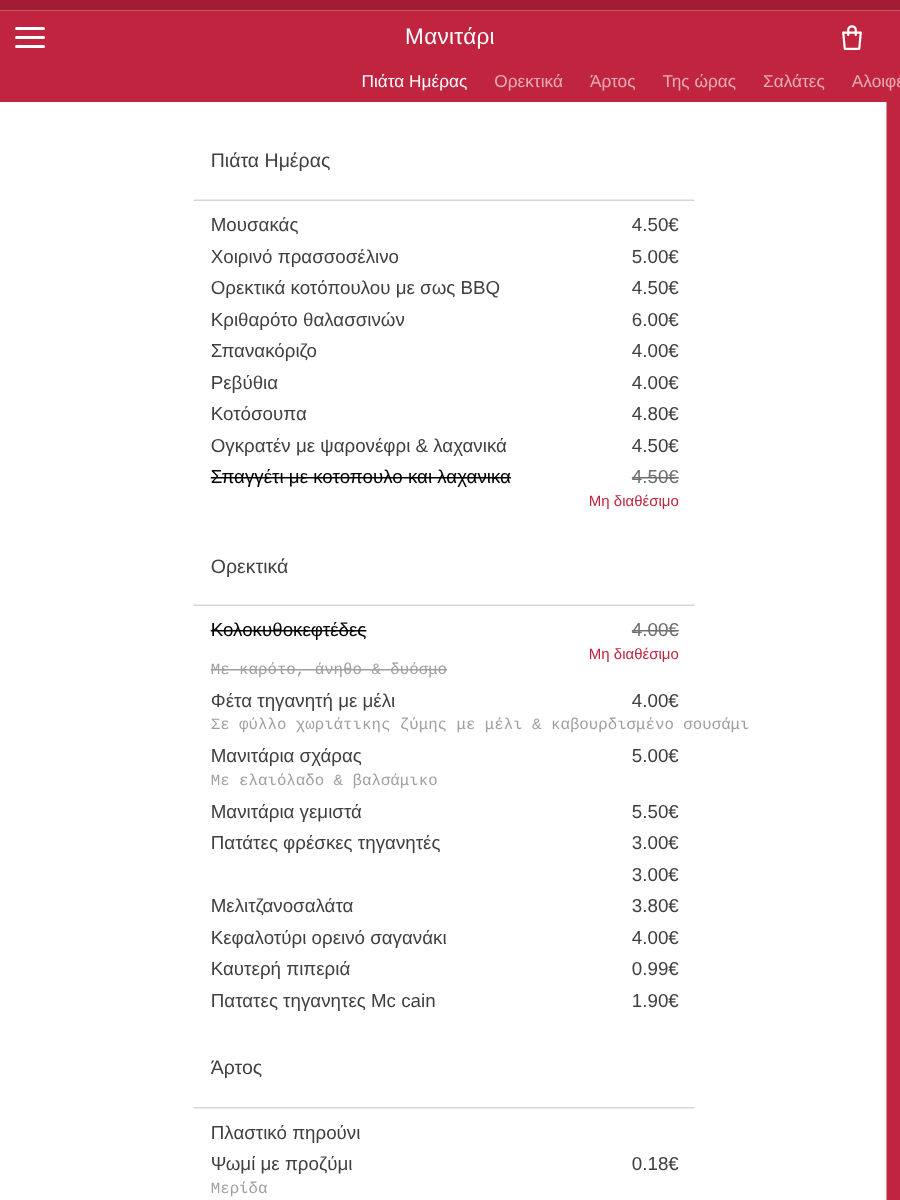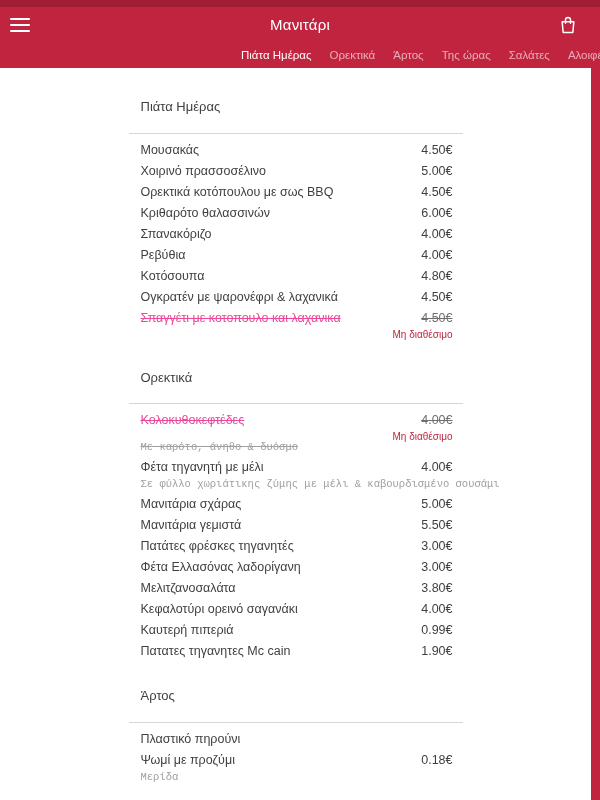--- a/index.html
+++ b/index.html
@@ -36,21 +36,21 @@
 
   .menu-item { display:flex; justify-content:flex-end; align-items:flex-start;
                padding:4px 10px 4px 12px; cursor:pointer; }
   .item-left { flex:1 1 auto; min-width:0; padding-right:10px; }
   .item-right { flex:0 0 auto; display:flex; flex-direction:column; align-items:flex-end; }
   .item-name { font-size:12.5px; color:#3f3f3f; line-height:13px; }
   .item-desc { font-size:10.5px; color:#9f9f9f; margin-top:4px; white-space:nowrap;font-family:Liberation Mono, monospace; }
   .item-price { font-size:12.5px; color:#3f3f3f; line-height:13px; text-align:right; }
   .item-unavailable { font-size:10px; color:var(--accent); margin-top:4px; text-align:right; white-space:nowrap; }
 
-  .menu-item.unavailable .item-name { color:#ec4899; text-decoration:line-through; }
+  .menu-item.unavailable .item-name { color:#000000; text-decoration:line-through; }
   .menu-item.unavailable .item-desc { text-decoration:line-through; margin-top:14px; }
   .menu-item.unavailable .item-price { color:#6e6e6e; text-decoration:line-through; }
 </style>
 </head>
 <body>
 
 <div class="status-bar"></div>
 <div class="app-bar">
   <div class="hamburger">
     <span></span>
@@ -202,20 +202,21 @@
     </div>
     <div class="item-right">
       <div class="item-price">4.00€</div>
 
     </div>
   </div>
 
   <div class="menu-item">
     <div class="item-left">
       <div class="item-name">Μανιτάρια σχάρας</div>
+      <div class="item-desc">Με ελαιόλαδο &amp; βαλσάμικο</div>
     </div>
     <div class="item-right">
       <div class="item-price">5.00€</div>
 
     </div>
   </div>
 
   <div class="menu-item">
     <div class="item-left">
       <div class="item-name">Μανιτάρια γεμιστά</div>
@@ -232,24 +233,20 @@
       <div class="item-name">Πατάτες φρέσκες τηγανητές</div>
 
     </div>
     <div class="item-right">
       <div class="item-price">3.00€</div>
 
     </div>
   </div>
 
   <div class="menu-item">
-    <div class="item-left">
-      <div class="item-name">Φέτα Ελλασόνας λαδορίγανη</div>
-
-    </div>
     <div class="item-right">
       <div class="item-price">3.00€</div>
 
     </div>
   </div>
 
   <div class="menu-item">
     <div class="item-left">
       <div class="item-name">Μελιτζανοσαλάτα</div>
 

